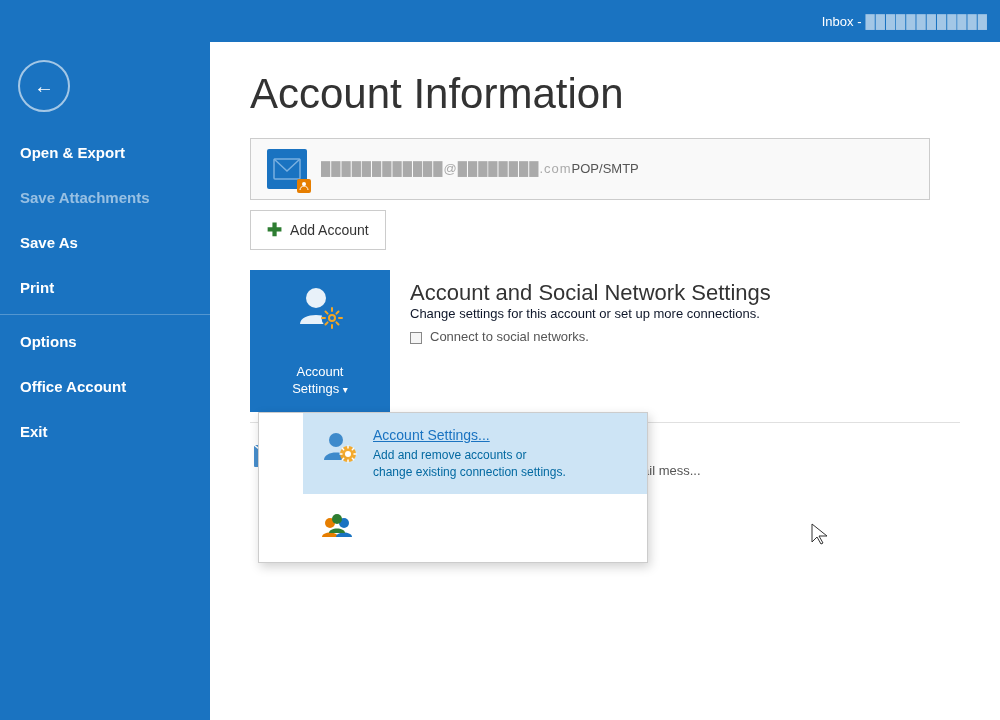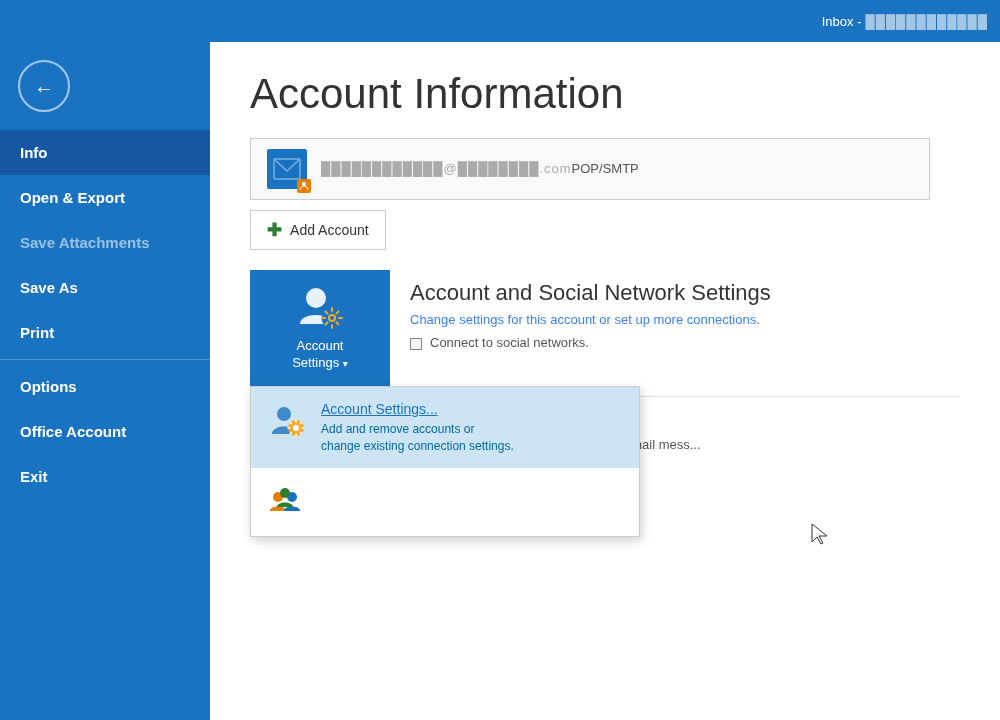--- a/index.html
+++ b/index.html
@@ -187,26 +187,25 @@
 
     .acc-settings-right {
       padding: 10px 20px;
       flex: 1;
     }
 
     .acc-settings-title {
       font-size: 22px;
       font-weight: 300;
       color: #333;
-      margin-bottom: 6px;
     }
 
     .acc-settings-desc {
       font-size: 13px;
-      color: #3b82f6;
+      color: #0f172a;
       margin-bottom: 8px;
     }
 
     .connect-social {
       display: flex;
       align-items: flex-end;
       gap: 8px;
       font-size: 13px;
       color: #555;
     }
@@ -216,26 +215,27 @@
       height: 12px;
       border: 1px solid #888;
       display: inline-block;
       background: #f5f5f5;
     }
 
     
     .dropdown-menu {
       position: absolute;
       top: 100%;
-      left: 0;
+      left: 8px;
       width: 390px;
       background: #fff;
       border: 1px solid #ccc;
       box-shadow: 2px 4px 10px rgba(0,0,0,0.18);
       z-index: 100;
+      padding-left: 44px;
     }
 
     .dropdown-item {
       padding: 14px 16px;
       display: flex;
       align-items: flex-start;
       gap: 14px;
       cursor: pointer;
     }
 
@@ -315,23 +315,20 @@
   <span style="color:rgba(255,255,255,0.6); margin-left:4px; letter-spacing:1px;">████████████</span>
 </div>
 
 <div class="main-layout">
 
   <div class="sidebar">
     <div class="back-btn">
       <span>←</span>
     </div>
 
-    <div class="sidebar-item active">
-      <span>Info</span>
-    </div>
     <div class="sidebar-item">
       <span>Open &amp; Export</span>
     </div>
     <div class="sidebar-item disabled">
       <span>Save Attachments</span>
     </div>
     <div class="sidebar-item">
       <span>Save As</span>
     </div>
     <div class="sidebar-item">
@@ -394,21 +391,21 @@
 
                 <circle cx="20" cy="14" r="10" fill="white" opacity="0.9"></circle>
                 <path d="M4 40 C4 28 36 28 36 40" fill="white" opacity="0.9"></path>
 
                 <circle cx="36" cy="34" r="10" fill="#1a73c1" stroke="#1a73c1" stroke-width="1"></circle>
                 <circle cx="36" cy="34" r="4" fill="#f5a623"></circle>
                 <circle cx="36" cy="34" r="2" fill="#1a73c1"></circle>
                 <path d="M36 24 L36 27 M36 41 L36 44 M26 34 L29 34 M43 34 L46 34 M29.5 27.5 L31.6 29.6 M40.4 38.4 L42.5 40.5 M29.5 40.5 L31.6 38.4 M40.4 29.6 L42.5 27.5" stroke="#f5a623" stroke-width="2" stroke-linecap="round"></path>
               </svg>
             </div>
-            <div style="text-align:center; line-height:1.3;">
+            <div style="text-align:center; line-height:1.3;margin-top:26px;">
               <span style="white-space:pre-wrap; font-size:13px; color:#fff;">Account
 Settings </span><span style="font-size:10px;">▾</span>
             </div>
           </div>
 
           <div class="acc-settings-right">
             <div class="acc-settings-title">Account and Social Network Settings</div>
             <div class="acc-settings-desc">Change settings for this account or set up more connections.</div>
             <div class="connect-social">
               <span class="checkbox-square"></span>

